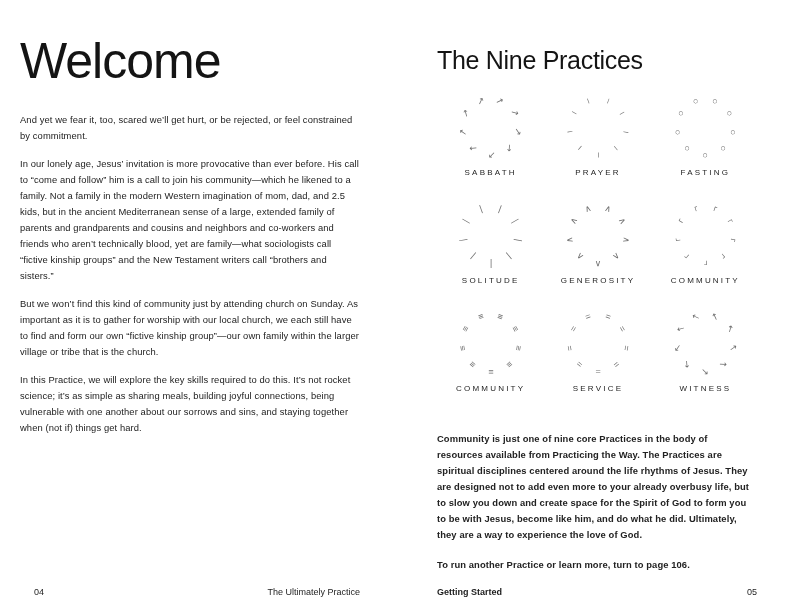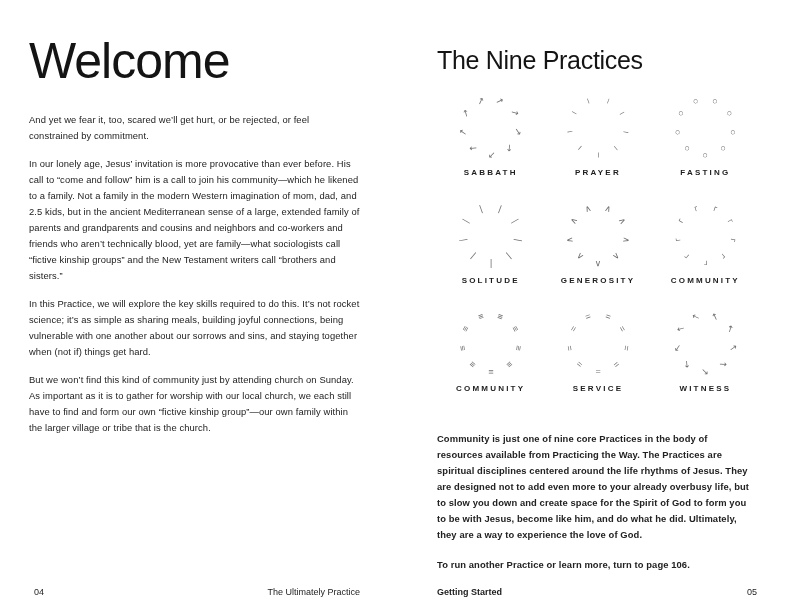--- a/index.html
+++ b/index.html
@@ -5,21 +5,21 @@
   html, body { margin: 0; padding: 0; }
   body {
     width: 788px; height: 608px;
     background: #ffffff;
     font-family: "Liberation Sans", sans-serif;
     color: #1d1d1d;
     overflow: hidden;
   }
   .spread { display: flex; width: 788px; height: 608px; }
   .page { width: 394px; height: 608px; position: relative; box-sizing: border-box; }
-  .page-left { padding: 0 34px 0 29px; }
+  .page-left { padding: 0 34px 0 20px; }
   .page-right { padding: 0 36px 0 43px; }
 
   .welcome-title {
     font-size: 50px;
     font-weight: 400;
     letter-spacing: -1px;
     line-height: 1;
     margin: 36px 0 26px 0;
     color: #141414;
   }
@@ -50,21 +50,21 @@
   .ring { position: relative; width: 64px; height: 64px; margin-bottom: 9px; }
   .ring-glyph {
     position: absolute;
     font-size: 9px;
     line-height: 1;
     color: #6f6f6f;
     white-space: pre;
   }
   .practice-label {
     font-size: 8px;
-    font-weight: 700;
+    font-weight: 400;
     letter-spacing: 2.2px;
     color: #1d1d1d;
     white-space: nowrap;
   }
 
   .right-copy { margin-top: 38px; font-weight: bold; }
   .right-copy p {
     font-size: 9.4px;
     line-height: 16px;
     margin: 0 0 14px 0;
@@ -87,22 +87,22 @@
 </head>
 <body>
 
 <div class="spread">
 
   <div class="page page-left">
     <h1 class="welcome-title">Welcome</h1>
     <div class="body-copy">
       <p>And yet we fear it, too, scared we’ll get hurt, or be rejected, or feel constrained by commitment.</p>
       <p>In our lonely age, Jesus’ invitation is more provocative than ever before. His call to “come and follow” him is a call to join his community—which he likened to a family. Not a family in the modern Western imagination of mom, dad, and 2.5 kids, but in the ancient Mediterranean sense of a large, extended family of parents and grandparents and cousins and neighbors and co-workers and friends who aren’t technically blood, yet are family—what sociologists call “fictive kinship groups” and the New Testament writers call “brothers and sisters.”</p>
+      <p>But we won’t find this kind of community just by attending church on Sunday. As important as it is to gather for worship with our local church, we each still have to find and form our own “fictive kinship group”—our own family within the larger village or tribe that is the church.</p>
       <p>In this Practice, we will explore the key skills required to do this. It’s not rocket science; it’s as simple as sharing meals, building joyful connections, being vulnerable with one another about our sorrows and sins, and staying together when (not if) things get hard.</p>
-      <p>But we won’t find this kind of community just by attending church on Sunday. As important as it is to gather for worship with our local church, we each still have to find and form our own “fictive kinship group”—our own family within the larger village or tribe that is the church.</p>
     </div>
     <div class="footer">
       <span class="foot-left">04</span>
       <span class="foot-right">The Ultimately Practice</span>
     </div>
   </div>
 
   <div class="page page-right">
     <h2 class="nine-title">The Nine Practices</h2>
 

